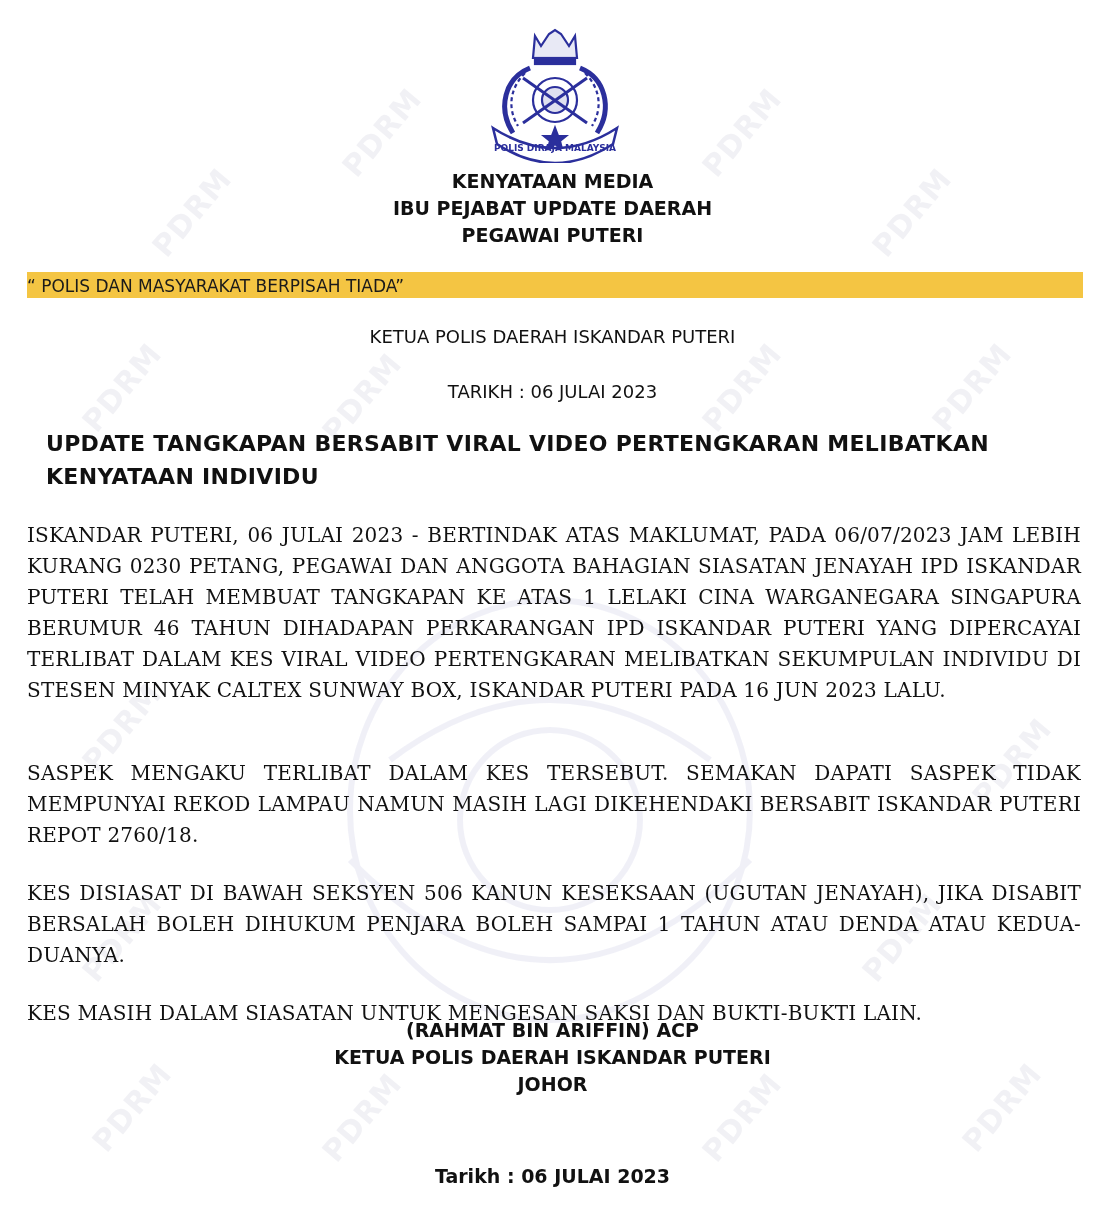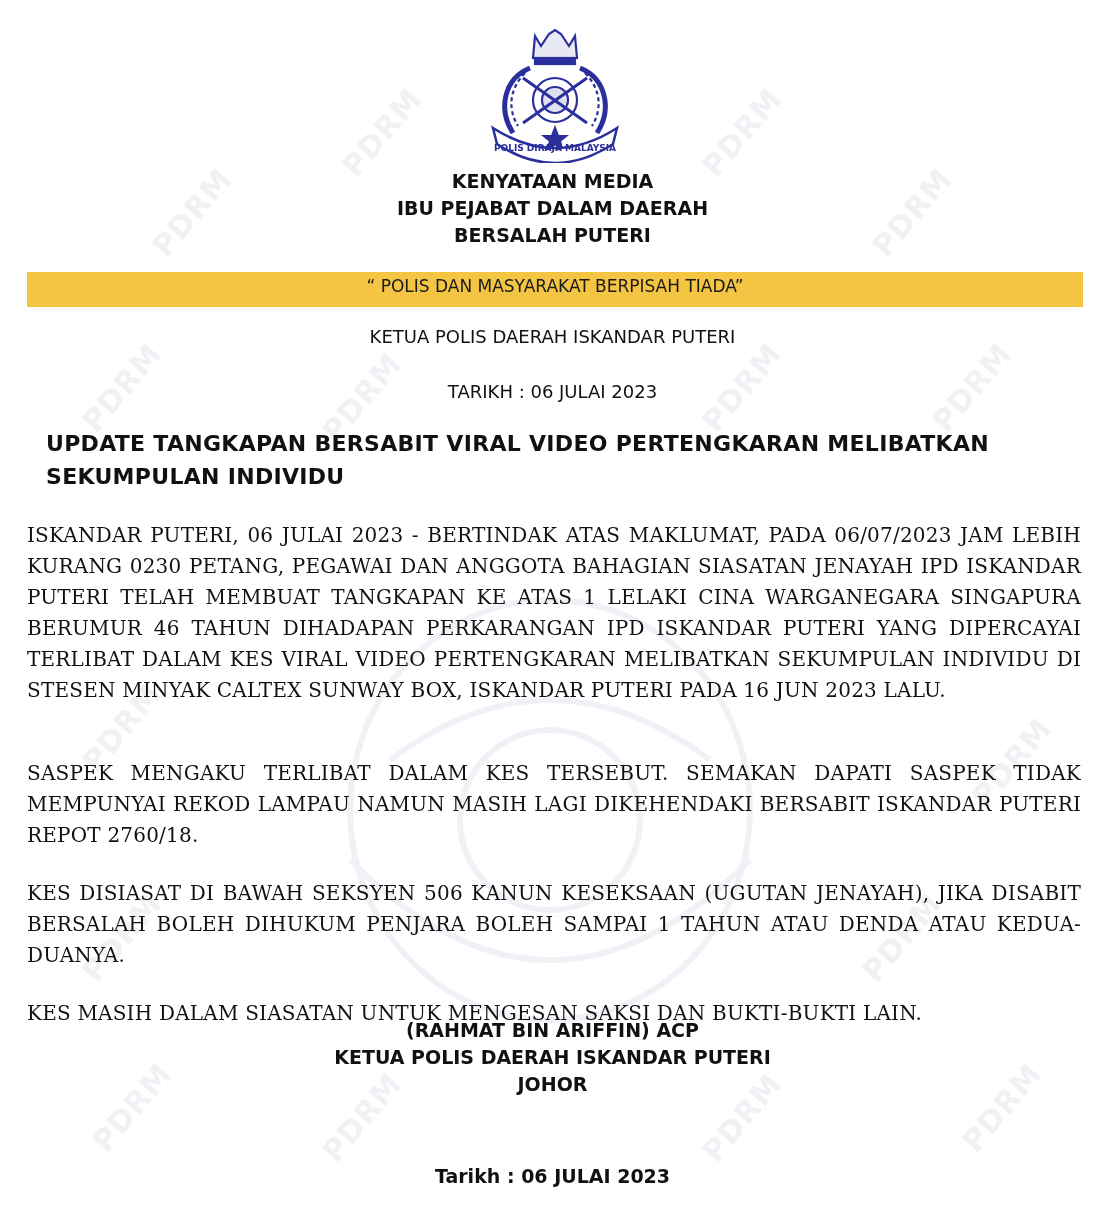--- a/index.html
+++ b/index.html
@@ -19,22 +19,22 @@
     }
     .logo {
       position: absolute; left: 485px; top: 28px; width: 140px; height: 135px;
     }
     .header {
       position: absolute; left: 0; top: 168px; width: 1105px; text-align: center;
       font-family: "DejaVu Sans", sans-serif; font-weight: bold; font-size: 19px;
       line-height: 27px;
     }
     .motto-bar {
-      position: absolute; left: 27px; top: 272px; width: 1056px; height: 35px;
-      background: #f4c543; text-align: center;
+      position: absolute; left: 27px; top: 272px; width: 1056px; height: 26px;
+      background: #f4c543; 
       font-family: "DejaVu Sans", sans-serif; font-size: 17px; line-height: 28px;
       color: #1a1a1a;
     }
     .ketua {
       position: absolute; left: 0; top: 326px; width: 1105px; text-align: center;
       font-family: "DejaVu Sans", sans-serif; font-size: 18px;
     }
     .tarikh-top {
       position: absolute; left: 0; top: 381px; width: 1105px; text-align: center;
       font-family: "DejaVu Sans", sans-serif; font-size: 18px;
@@ -111,32 +111,32 @@
 
     <path d="M70 100 L73 108 L81 108 L75 113 L77 121 L70 116 L63 121 L65 113 L59 108 L67 108 Z" fill="#2b2f9c"></path>
   </g>
 
   <path d="M8 100 Q70 140 132 100 L128 116 Q70 154 12 116 Z" fill="#ffffff" stroke="#2b2f9c" stroke-width="2.5"></path>
   <text x="70" y="123" text-anchor="middle" font-size="9" font-weight="bold" fill="#2b2f9c" font-family="DejaVu Sans, sans-serif" transform="rotate(0 70 123)">POLIS DIRAJA MALAYSIA</text>
 </svg>
 
 <div class="header">
   <div>KENYATAAN MEDIA</div>
-  <div>IBU PEJABAT DALAM DAERAH</div>
-  <div>BERSALAH PUTERI</div>
+  <div>IBU PEJABAT UPDATE DAERAH</div>
+  <div>PEGAWAI PUTERI</div>
 </div>
 
 <div class="motto-bar">“ POLIS DAN MASYARAKAT BERPISAH TIADA”</div>
 
 <div class="ketua">KETUA POLIS DAERAH ISKANDAR PUTERI</div>
 <div class="tarikh-top">TARIKH : 06 JULAI 2023</div>
 
 <div class="title">
   <div>UPDATE TANGKAPAN BERSABIT VIRAL VIDEO PERTENGKARAN MELIBATKAN</div>
-  <div>SEKUMPULAN INDIVIDU</div>
+  <div>KENYATAAN INDIVIDU</div>
 </div>
 
 <div class="para p1">ISKANDAR PUTERI, 06 JULAI 2023 - BERTINDAK ATAS MAKLUMAT, PADA 06/07/2023 JAM LEBIH KURANG 0230 PETANG, PEGAWAI DAN ANGGOTA BAHAGIAN SIASATAN JENAYAH IPD ISKANDAR PUTERI TELAH MEMBUAT TANGKAPAN KE ATAS 1 LELAKI CINA WARGANEGARA SINGAPURA BERUMUR 46 TAHUN DIHADAPAN PERKARANGAN IPD ISKANDAR PUTERI YANG DIPERCAYAI TERLIBAT DALAM KES VIRAL VIDEO PERTENGKARAN MELIBATKAN SEKUMPULAN INDIVIDU DI STESEN MINYAK CALTEX SUNWAY BOX, ISKANDAR PUTERI PADA 16 JUN 2023 LALU.</div>
 <div class="para p2">SASPEK MENGAKU TERLIBAT DALAM KES TERSEBUT. SEMAKAN DAPATI SASPEK TIDAK MEMPUNYAI REKOD LAMPAU NAMUN MASIH LAGI DIKEHENDAKI BERSABIT ISKANDAR PUTERI REPOT 2760/18.</div>
 <div class="para p3">KES DISIASAT DI BAWAH SEKSYEN 506 KANUN KESEKSAAN (UGUTAN JENAYAH), JIKA DISABIT BERSALAH BOLEH DIHUKUM PENJARA BOLEH SAMPAI 1 TAHUN ATAU DENDA ATAU KEDUA-DUANYA.</div>
 <div class="para p4">KES MASIH DALAM SIASATAN UNTUK MENGESAN SAKSI DAN BUKTI-BUKTI LAIN.</div>
 
 <div class="signature">
   <div>(RAHMAT BIN ARIFFIN) ACP</div>
   <div>KETUA POLIS DAERAH ISKANDAR PUTERI</div>

